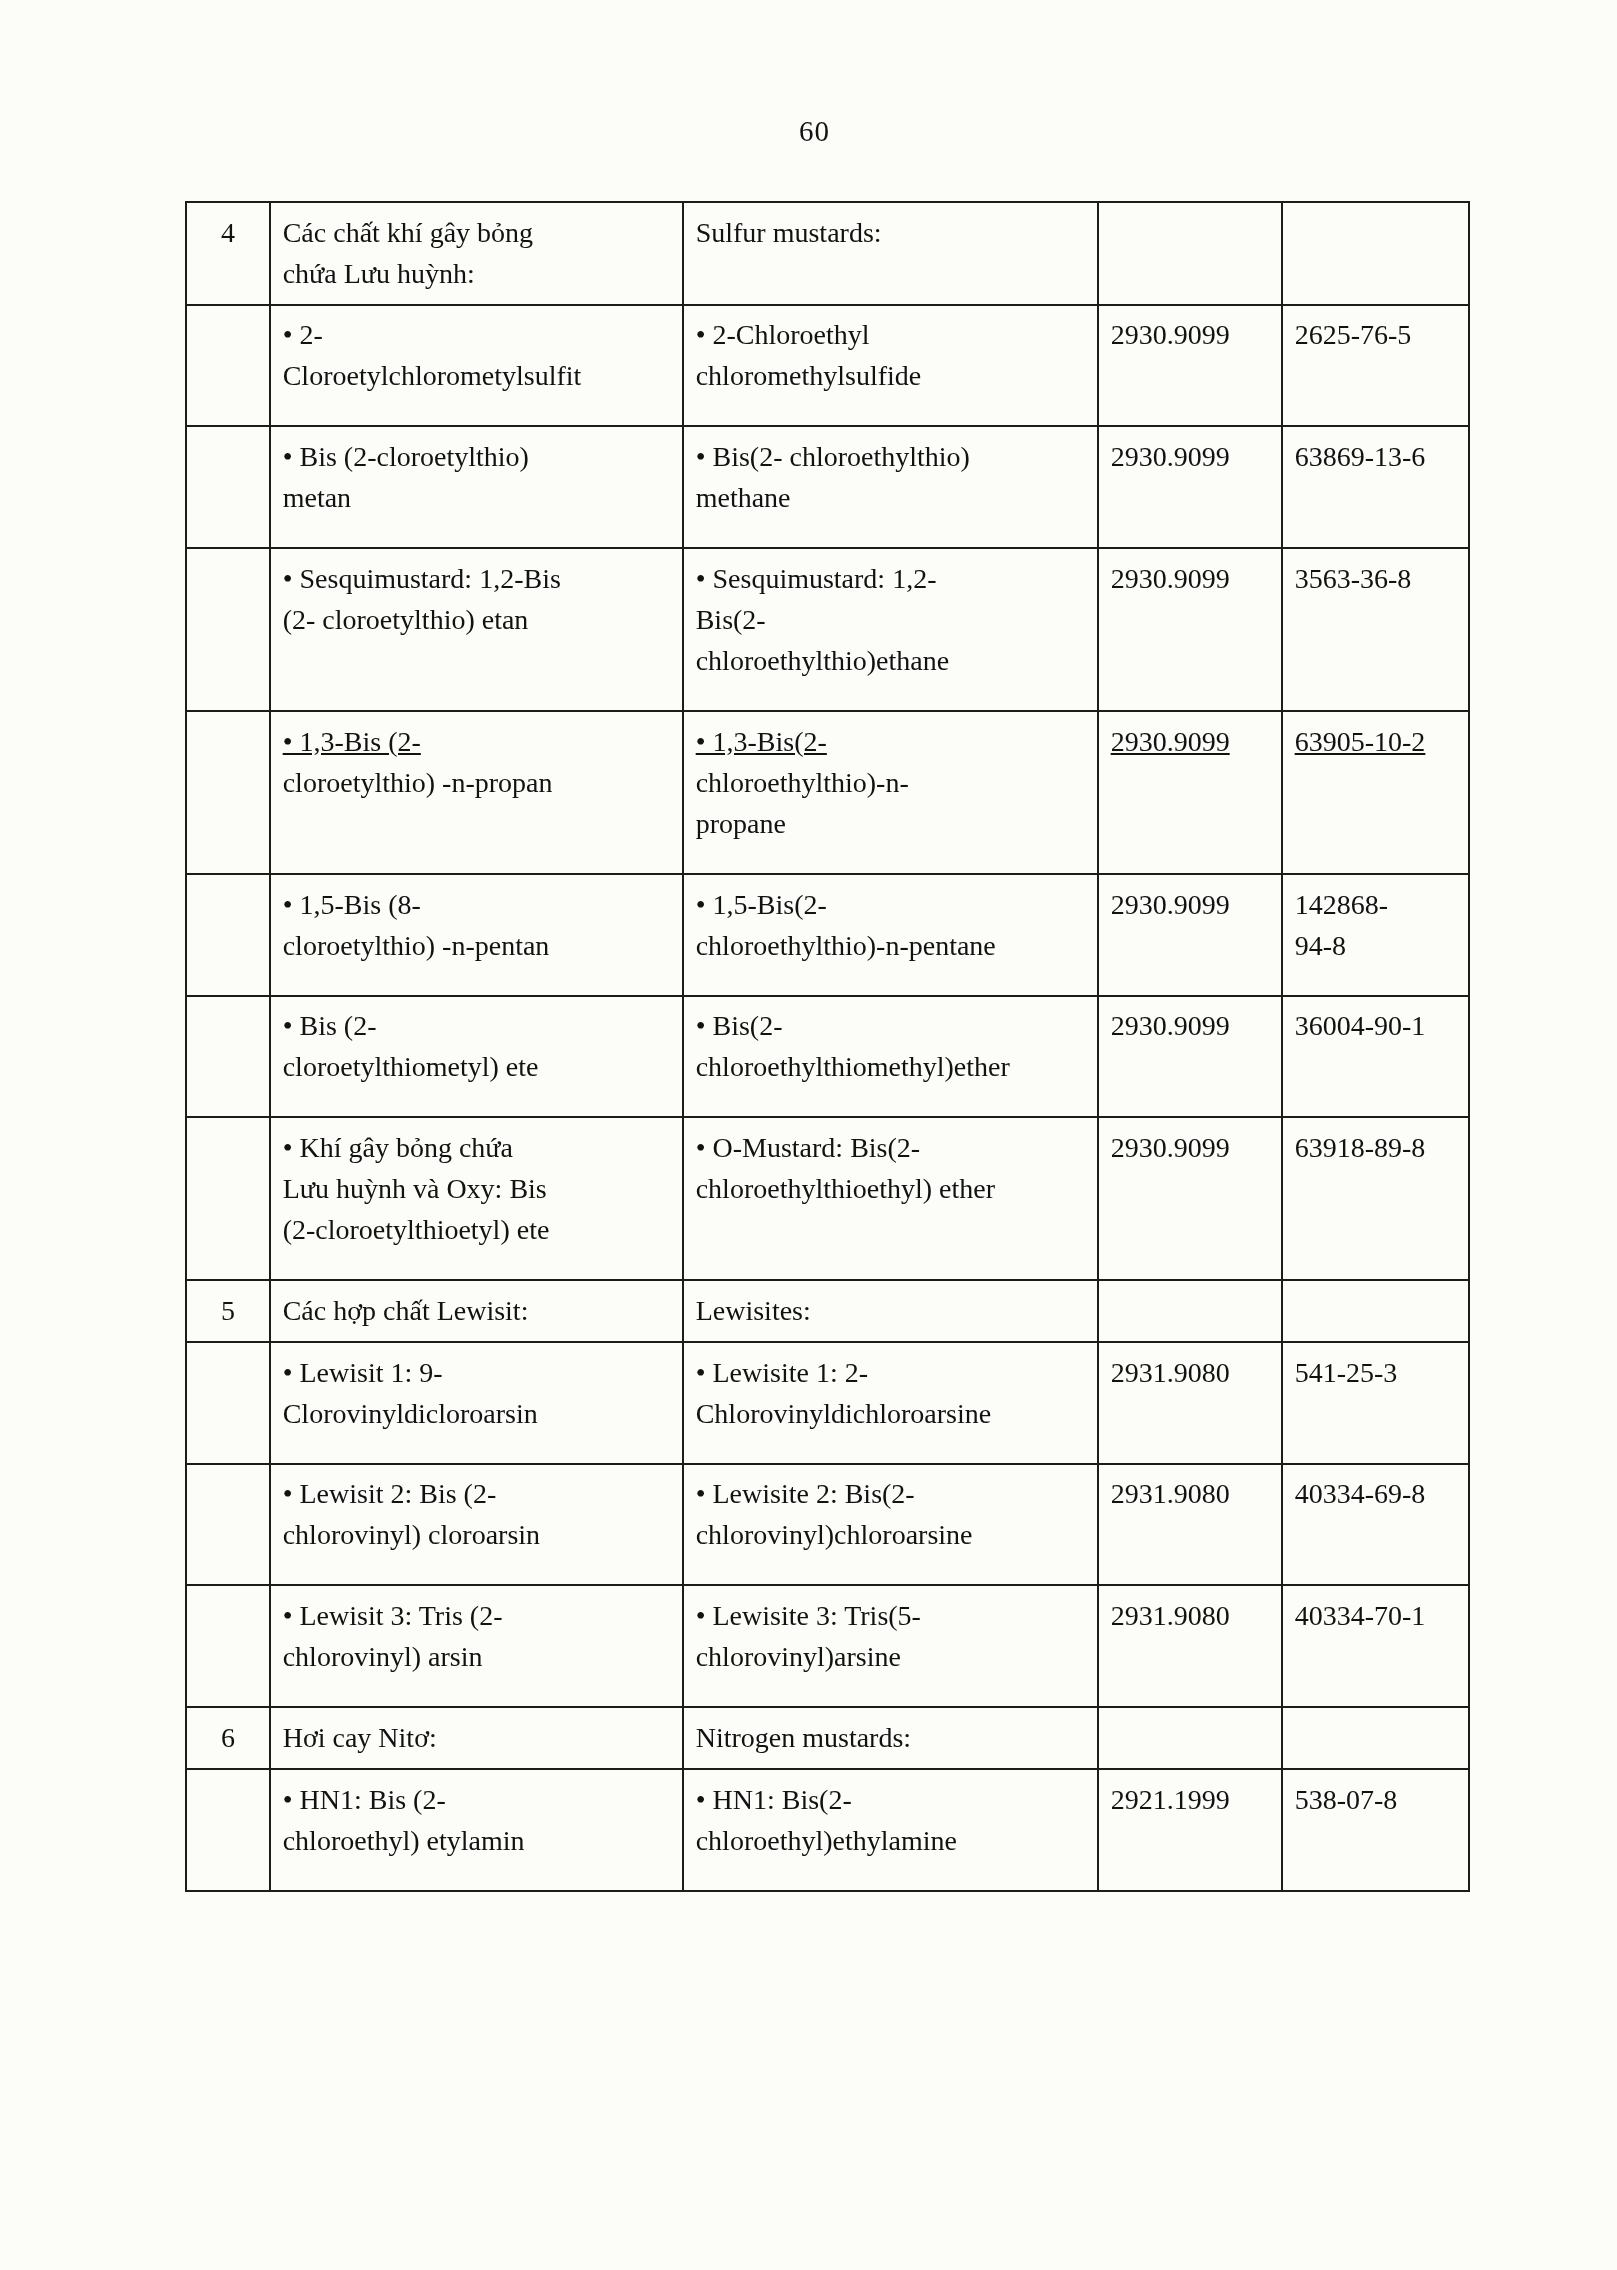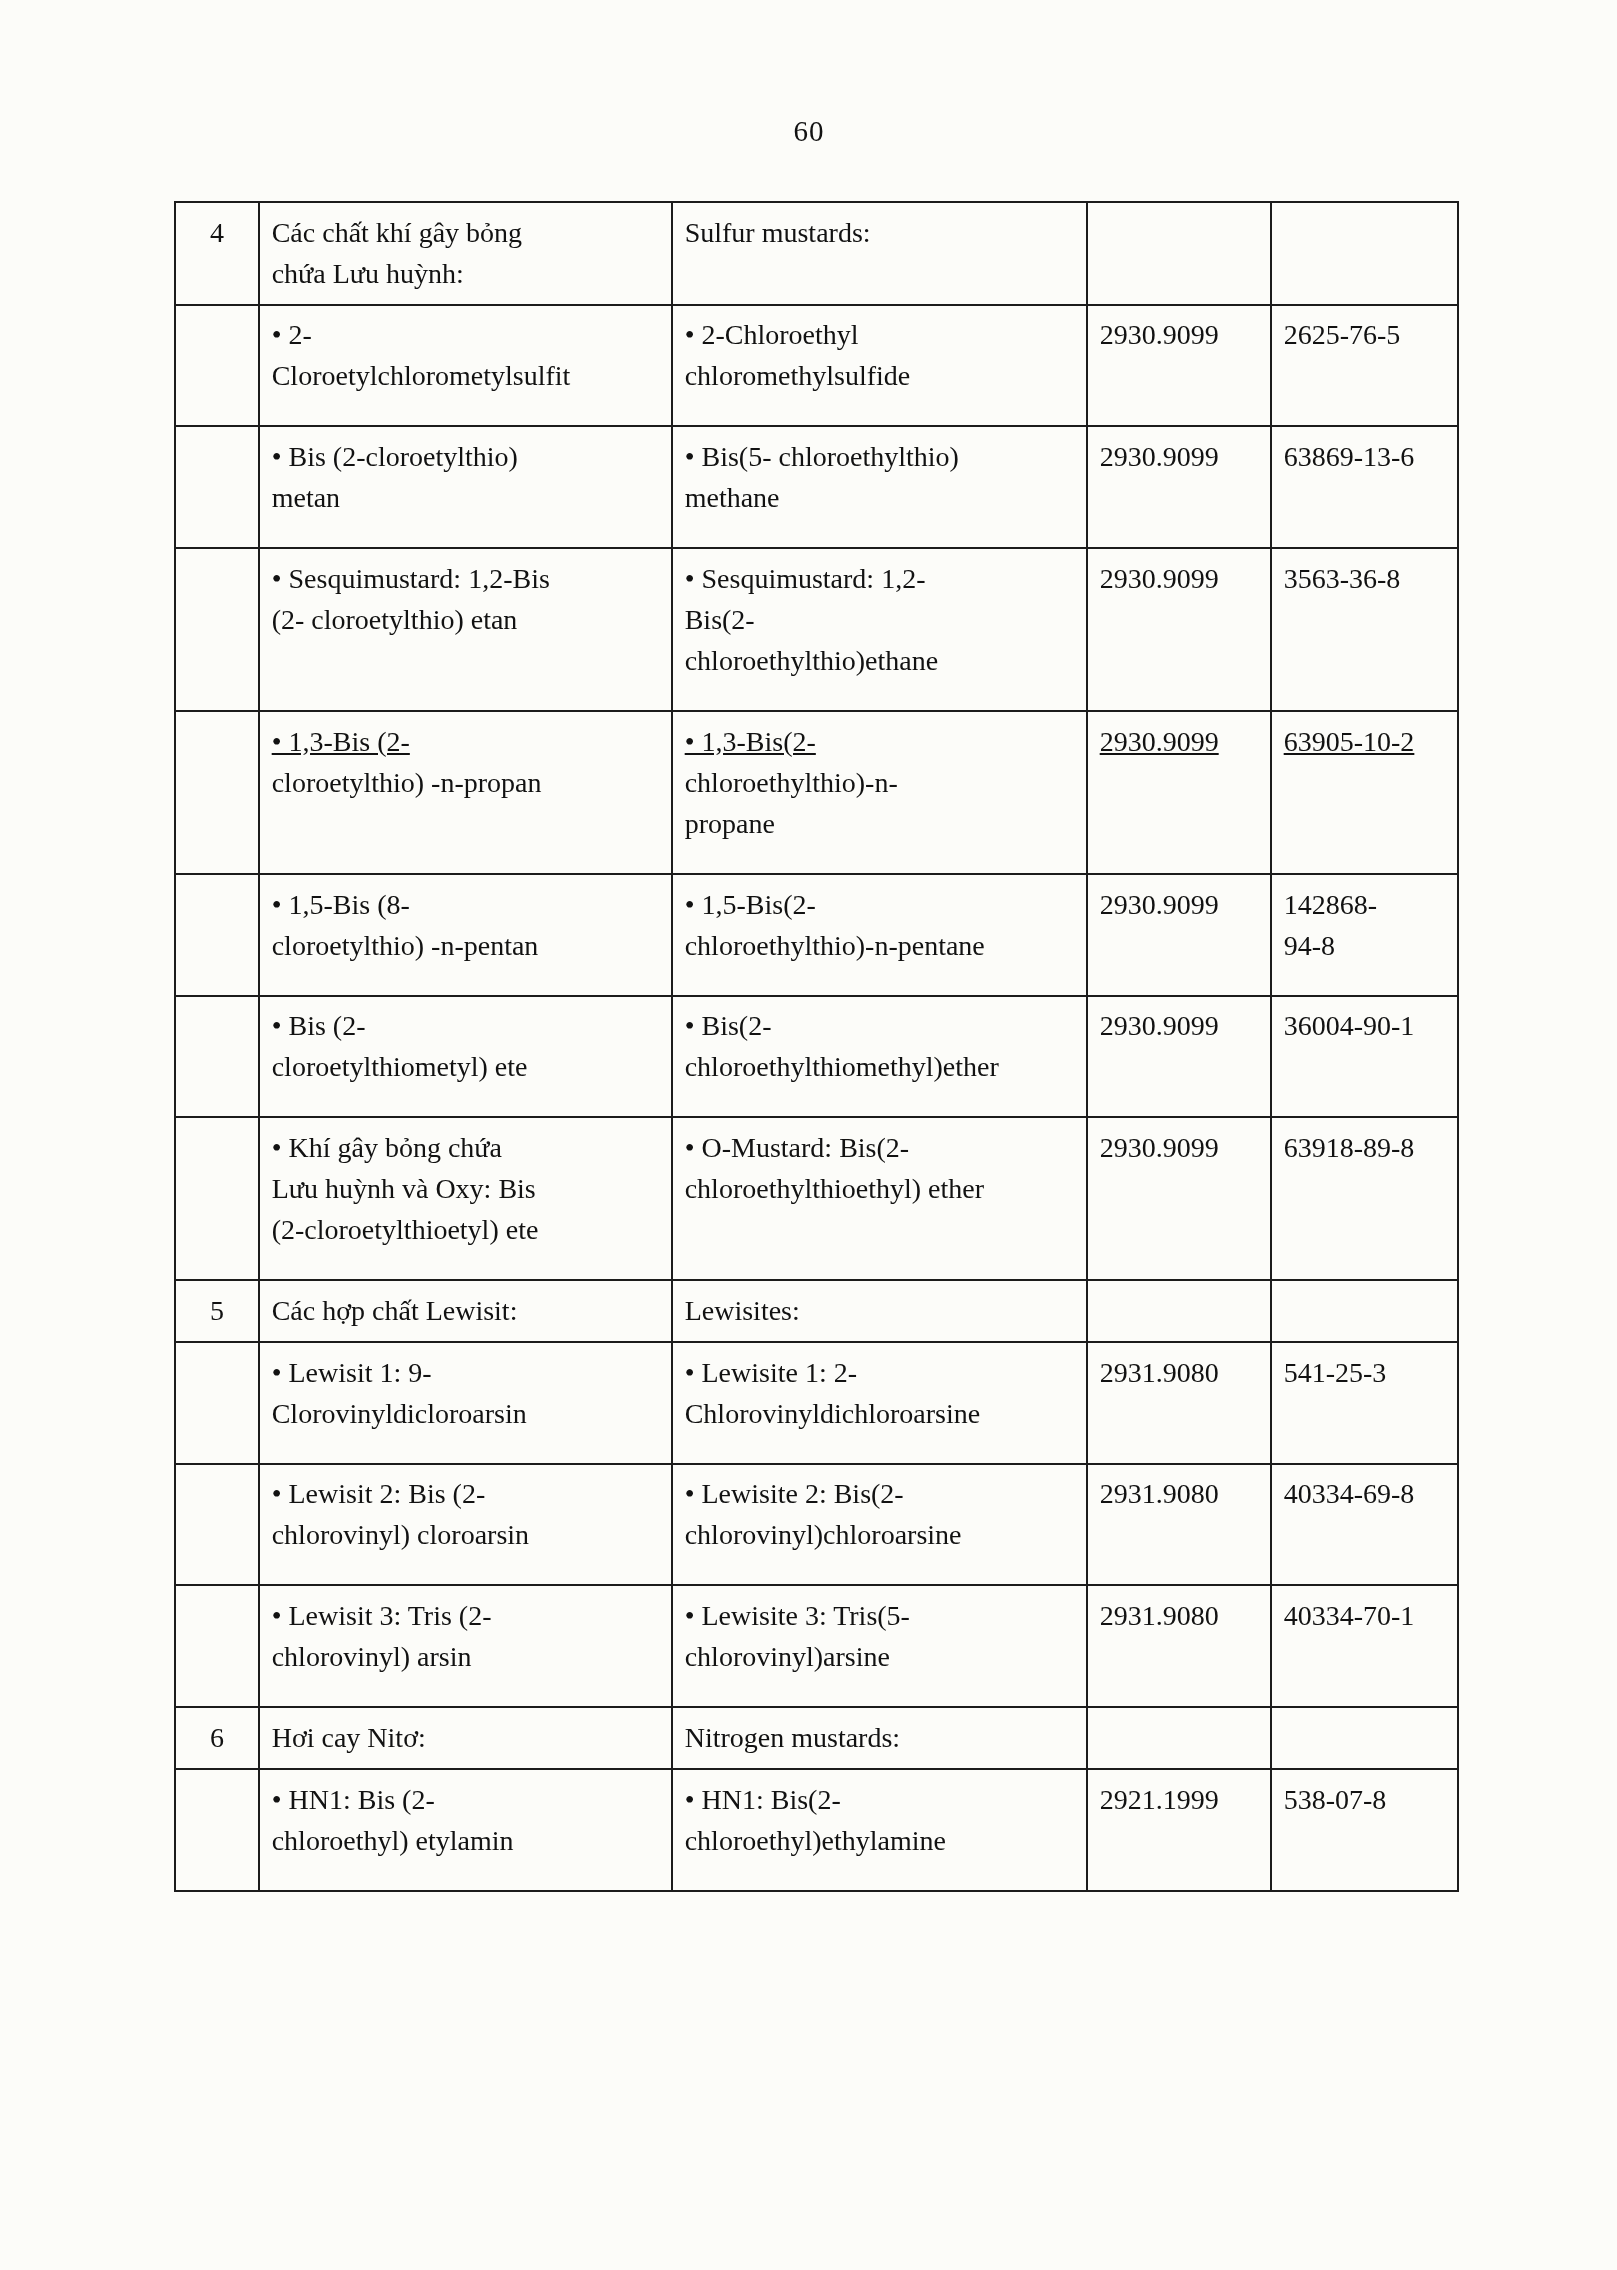--- a/index.html
+++ b/index.html
@@ -8,20 +8,21 @@
     height: 2270px;
     background: #fcfcf9;
     font-family: "Liberation Serif", serif;
     color: #121212;
   }
   .page {
     position: relative;
     width: 1618px;
     height: 2270px;
     overflow: hidden;
+    padding-left: 11px;
   }
   .page-number {
     margin-top: 115px;
     text-align: center;
     font-size: 29px;
     letter-spacing: 1px;
   }
   table.doc-table {
     margin: 53px 0 0 174px;
     width: 1283px;
@@ -75,21 +76,21 @@
 Cloroetylchlorometylsulfit</td>
           <td class="cell cell-en">• 2-Chloroethyl
 chloromethylsulfide</td>
           <td class="cell cell-hs">2930.9099</td>
           <td class="cell cell-cas">2625-76-5</td>
         </tr>
         <tr>
           <td class="cell cell-no"></td>
           <td class="cell cell-vi">• Bis (2-cloroetylthio)
 metan</td>
-          <td class="cell cell-en">• Bis(5- chloroethylthio)
+          <td class="cell cell-en">• Bis(2- chloroethylthio)
 methane</td>
           <td class="cell cell-hs">2930.9099</td>
           <td class="cell cell-cas">63869-13-6</td>
         </tr>
         <tr>
           <td class="cell cell-no"></td>
           <td class="cell cell-vi">• Sesquimustard: 1,2-Bis
 (2- cloroetylthio) etan</td>
           <td class="cell cell-en">• Sesquimustard: 1,2-
 Bis(2-

